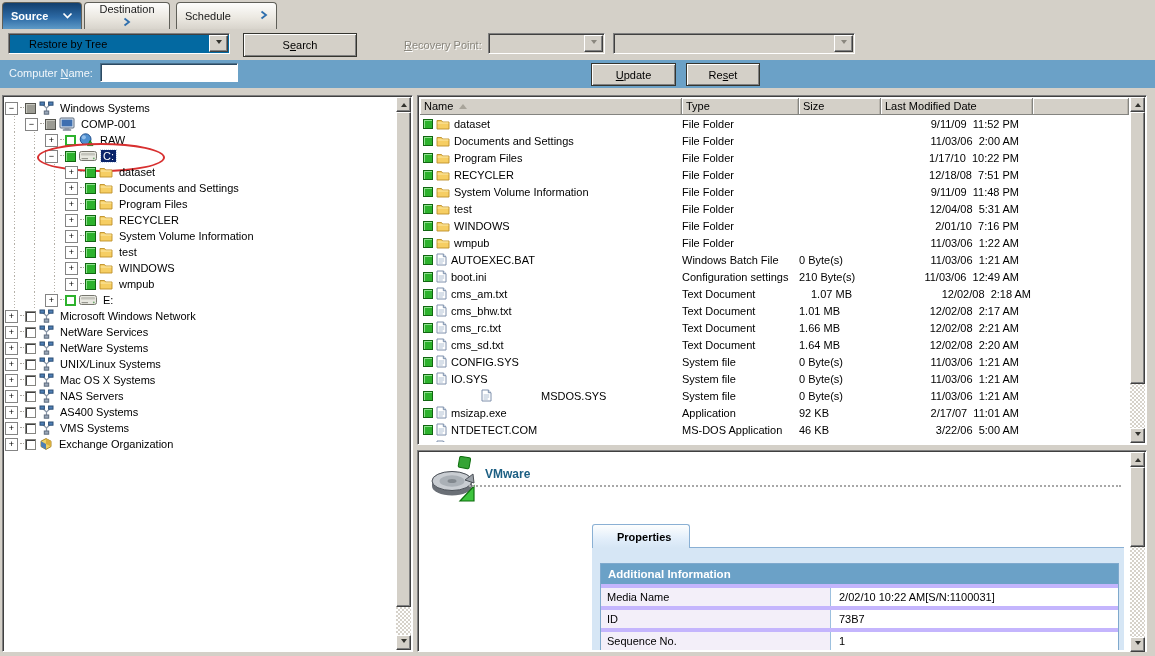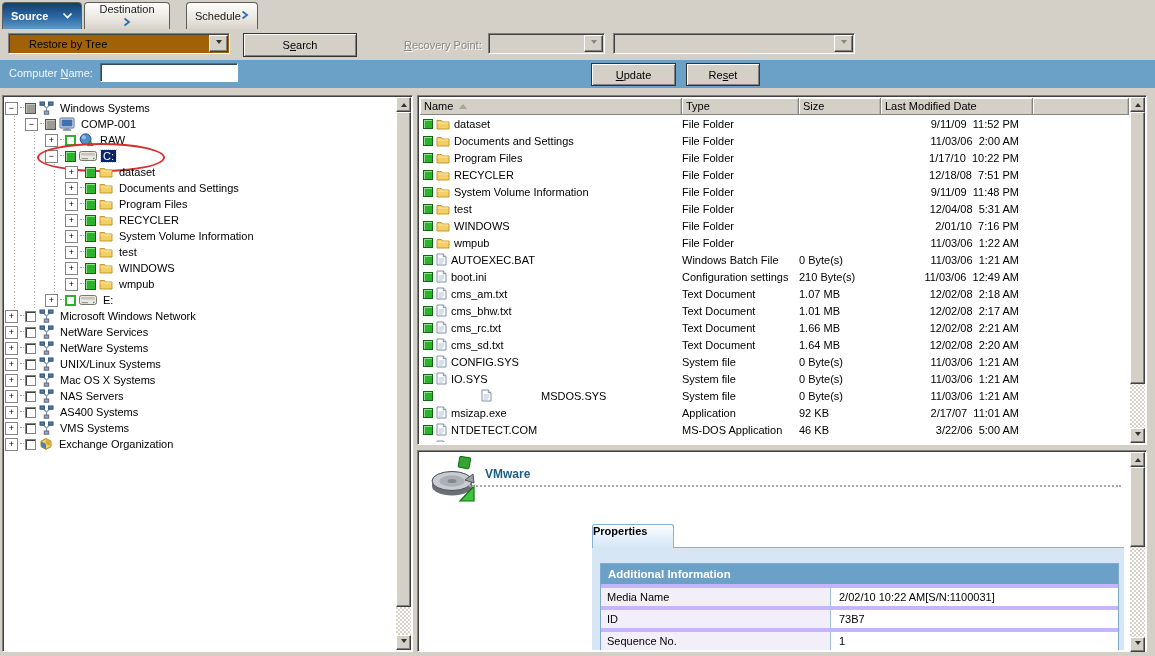--- a/index.html
+++ b/index.html
@@ -15,21 +15,21 @@
   .sthumb{position:absolute;width:15px;background:#d4d0c8;border:1px solid;border-color:#fff #404040 #404040 #fff;box-shadow:inset -1px -1px 0 #808080;box-sizing:border-box;}
 
   
   #tabbar{position:absolute;left:0;top:0;width:1155px;height:30px;background:#d4d0c8;}
   .tab{position:absolute;top:2px;height:27px;border:1px solid #5f5f58;border-bottom:none;border-radius:4px 4px 0 0;display:flex;align-items:center;justify-content:space-between;padding:0 8px;box-sizing:border-box;}
   .tab.active{background:linear-gradient(180deg,#123f6e 0%,#2c69a4 55%,#5e9ac7 100%);color:#fff;font-weight:bold;}
   .tab.inactive{background:linear-gradient(180deg,#fdfdfc 0%,#ece9e2 55%,#d8d4cc 100%);color:#1a1a1a;}
 
   
   #toolbar{position:absolute;left:0;top:30px;width:1155px;height:30px;background:#d4d0c8;}
-  .combo{position:absolute;background:#a16207;border:1px solid;border-color:#808080 #fff #fff #808080;box-shadow:inset 1px 1px 0 #404040;display:flex;align-items:center;box-sizing:border-box;}
+  .combo{position:absolute;background:#0369a1;border:1px solid;border-color:#808080 #fff #fff #808080;box-shadow:inset 1px 1px 0 #404040;display:flex;align-items:center;box-sizing:border-box;}
   .combo .cfield{flex:1;padding-left:20px;overflow:hidden;white-space:nowrap;}
   .combo .cbtn{width:17px;align-self:stretch;background:#d4d0c8;border:1px solid;border-color:#fff #404040 #404040 #fff;box-shadow:inset -1px -1px 0 #808080;display:flex;align-items:flex-start;justify-content:center;margin:1px;}
   .combo.disabled{background:#d4d0c8;}
   .dislabel{color:#8a877e;text-shadow:1px 1px 0 #fff;}
 
   
   #blueband{position:absolute;left:0;top:60px;width:1155px;height:28px;background:#6ba1c7;}
   #computer-name-input{position:absolute;left:100px;top:3px;width:130px;height:17px;background:#fff;border:1px solid;border-color:#4a708c #fff #fff #4a708c;box-shadow:inset 1px 1px 0 #2c4a63;font-size:11px;padding:0 3px;}
   #bb-label{position:absolute;left:9px;top:7px;color:#f2f7fb;}
 
@@ -65,21 +65,21 @@
   .c-type,.c-size{box-sizing:border-box;overflow:hidden;}
   .c-date{box-sizing:border-box;text-align:right;padding-right:14px;white-space:pre;overflow:hidden;}
   #list-scroll{position:absolute;right:1px;top:1px;width:15px;height:346px;}
   .sort-tri{width:0;height:0;border:4px solid transparent;border-bottom:5px solid #a8a49a;margin-top:-4px;}
 
   
   #details-body{position:absolute;left:1px;top:1px;right:17px;bottom:1px;background:#fff;overflow:hidden;}
   #dt-title{position:absolute;left:66px;top:15px;font-weight:bold;font-size:12px;color:#1c5f83;}
   #dt-dots{position:absolute;left:50px;top:33px;right:8px;border-top:2px dotted #a8a8a8;}
   #dt-icon{position:absolute;left:10px;top:4px;}
-  #props-tab{position:absolute;left:173px;top:72px;width:82px;height:24px;background:linear-gradient(180deg,#fdfefe,#e2eefa 60%,#d6e6f5);border:1px solid #8ab0d4;border-bottom:none;border-radius:3px 3px 0 0;box-sizing:border-box;display:flex;font-weight:bold;padding-left:0;z-index:2;}
+  #props-tab{position:absolute;left:173px;top:72px;width:98px;height:24px;background:linear-gradient(180deg,#fdfefe,#e2eefa 60%,#d6e6f5);border:1px solid #8ab0d4;border-bottom:none;border-radius:3px 3px 0 0;box-sizing:border-box;display:flex;align-items:center;font-weight:bold;padding-left:24px;z-index:2;}
   #props-area{position:absolute;left:173px;top:95px;width:532px;bottom:0;background:#d6e6f5;border-top:1px solid #8ab0d4;z-index:1;}
   #prop-table{position:absolute;left:8px;top:15px;width:517px;border:1px solid #7fa9cd;background:#fff;}
   #prop-head{height:20px;background:#6ba1c7;color:#fff;font-weight:bold;display:flex;align-items:center;padding-left:7px;font-size:11.5px;}
   .prop-row{display:flex;height:18px;border-top:4px solid #c4b5fd;}
   .prop-label{width:230px;flex:0 0 230px;background:#f3eff9;border-right:1px solid #9cc0de;display:flex;align-items:center;padding-left:6px;box-sizing:border-box;}
   .prop-value{flex:1;background:#fff;display:flex;align-items:center;padding-left:8px;}
   #details-scroll{position:absolute;right:1px;top:1px;width:15px;height:200px;}
 </style>
 </head>
 <body>
@@ -92,21 +92,21 @@
       <span><svg width="11" height="8">
             <path d="M1.5 1.5 L5.5 5.5 L9.5 1.5" stroke="#fff" stroke-width="1.7" fill="none"></path>
           </svg></span>
     </div>
     <div class="tab inactive" style="left:84px;width:86px;flex-direction:column;">
       <span>Destination</span>
       <span><svg width="8" height="10">
             <path d="M1.5 1.5 L6 5 L1.5 8.5" stroke="#2e6ead" stroke-width="1.8" fill="none"></path>
           </svg></span>
     </div>
-    <div class="tab inactive" style="left:186px;width:72px;">
+    <div class="tab inactive" style="left:176px;width:101px;">
       <span>Schedule</span>
       <span><svg width="8" height="10">
             <path d="M1.5 1.5 L6 5 L1.5 8.5" stroke="#2e6ead" stroke-width="1.8" fill="none"></path>
           </svg></span>
     </div>
   </div>
 
   <div id="toolbar">
     <div class="combo" style="left:8px;top:3px;width:222px;height:21px;">
       <span class="cfield">Restore by Tree</span>
@@ -672,21 +672,21 @@
             <span class="ticon" style="margin-right: 1px;">
               <svg width="11" height="13" viewBox="0 0 11 13">
                 <path d="M1 1 L7.3 1 L10 3.7 L10 12 L1 12 Z" fill="#fff" stroke="#7e90ac"></path>
                 <path d="M7.3 1 L7.3 3.7 L10 3.7" fill="#d6e0ee" stroke="#7e90ac"></path>
                 <path d="M2.6 6 h5.6 M2.6 8 h5.6 M2.6 10 h4.2" stroke="#9db0c8" stroke-width="0.8"></path>
               </svg>
             </span>
             <span>cms_am.txt</span>
           </span>
           <span class="c-type" style="width: 117px; flex: 0 0 117px;">Text Document</span>
-          <span class="c-size" style="width: 82px; flex: 0 0 82px;">1.07 MB</span>
+          <span class="c-size" style="width: 82px; flex: 0 0 82px; margin-left: 12px;">1.07 MB</span>
           <span class="c-date" style="width: 152px; flex: 0 0 152px;">12/02/08  2:18 AM</span>
         </div>
         <div class="lrow">
           <span class="c-name" style="width: 262px; flex: 0 0 262px;">
             <span class="lcheck"></span>
             <span class="ticon" style="margin-right: 1px;">
               <svg width="11" height="13" viewBox="0 0 11 13">
                 <path d="M1 1 L7.3 1 L10 3.7 L10 12 L1 12 Z" fill="#fff" stroke="#7e90ac"></path>
                 <path d="M7.3 1 L7.3 3.7 L10 3.7" fill="#d6e0ee" stroke="#7e90ac"></path>
                 <path d="M2.6 6 h5.6 M2.6 8 h5.6 M2.6 10 h4.2" stroke="#9db0c8" stroke-width="0.8"></path>

